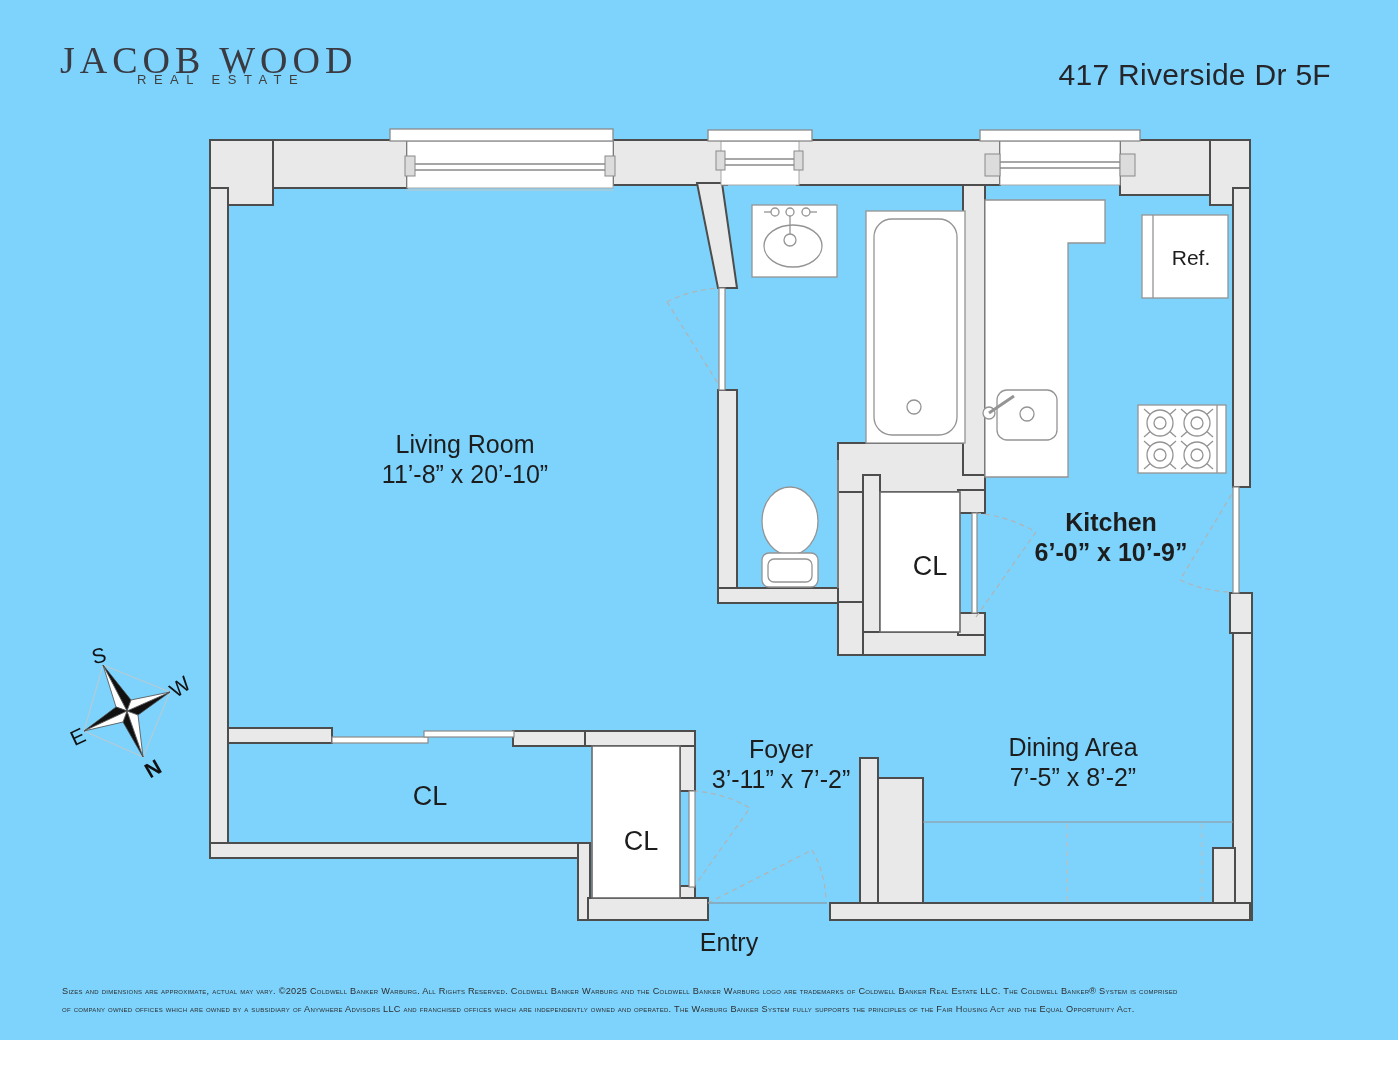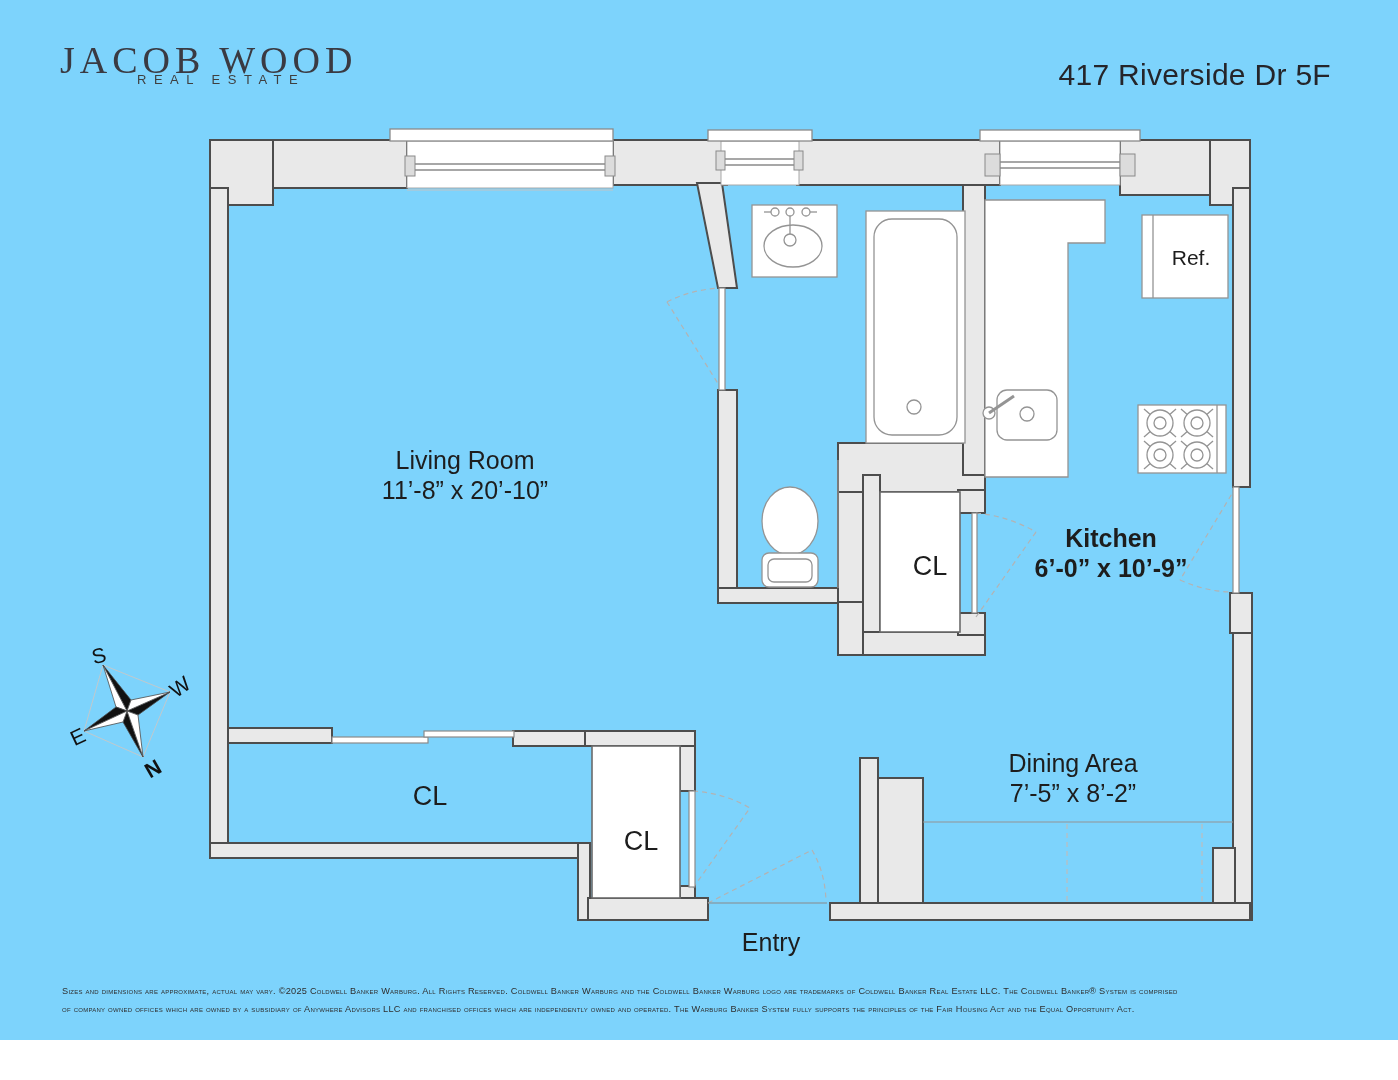--- a/index.html
+++ b/index.html
@@ -3,21 +3,21 @@
 <meta charset="utf-8">
 <style>
   html,body{margin:0;padding:0;background:#ffffff;width:1398px;height:1080px;overflow:hidden;}
   #canvas{position:relative;width:1398px;height:1040px;background:#7dd3fc;font-family:"Liberation Sans",sans-serif;color:#1c1c1c;}
   #plan-svg{position:absolute;left:0;top:0;}
   .abs{position:absolute;}
   .ctr{transform:translateX(-50%);text-align:center;}
   .brand-name{left:60px;top:38px;font-family:"Liberation Serif",serif;font-size:38px;letter-spacing:5px;color:#3a3a42;}
   .brand-tagline{left:137px;top:72px;font-size:13px;letter-spacing:7.5px;color:#3f3f3f;}
   .plan-title{right:67px;top:58px;font-size:30px;color:#25252a;letter-spacing:0.3px;}
-  .room-label{font-size:25px;line-height:30px;color:#1d1d1d;white-space:nowrap;margin-top:16px;}
+  .room-label{font-size:25px;line-height:30px;color:#1d1d1d;white-space:nowrap;}
   .cl-label{font-size:27px;color:#1d1d1d;}
   .ref-label{font-size:21px;color:#1d1d1d;}
   .entry-label{font-size:25px;color:#1d1d1d;}
   .disclaimer{left:62px;top:983px;width:1290px;font-size:9.2px;line-height:17.5px;letter-spacing:0.25px;color:#2e2e2e;font-variant:small-caps;white-space:nowrap;}
 </style>
 </head>
 <body>
 
 <div id="canvas">
 
@@ -221,26 +221,30 @@
   </svg>
 
   <div class="abs ctr room-label" style="left:465px;top:429px;">
     <div>Living Room</div>
     <div>11’-8” x 20’-10”</div>
   </div>
   <div class="abs ctr room-label" style="left:1111px;top:507px;font-weight:bold;">
     <div>Kitchen</div>
     <div>6’-0” x 10’-9”</div>
   </div>
+  <div class="abs ctr room-label" style="left:781px;top:734px;">
+    <div>Foyer</div>
+    <div>3’-11” x 7’-2”</div>
+  </div>
   <div class="abs ctr room-label" style="left:1073px;top:732px;">
     <div>Dining Area</div>
     <div>7’-5” x 8’-2”</div>
   </div>
 
-  <div class="abs ctr entry-label" style="left:771px;top:928px;">Entry</div>
+  <div class="abs ctr entry-label" style="left:729px;top:928px;">Entry</div>
   <div class="abs ctr cl-label" style="left:430px;top:781px;">CL</div>
   <div class="abs ctr cl-label" style="left:641px;top:826px;">CL</div>
   <div class="abs ctr cl-label" style="left:930px;top:551px;">CL</div>
   <div class="abs ctr ref-label" style="left:1191px;top:246px;">Ref.</div>
 
   <div class="abs disclaimer">
     <div>Sizes and dimensions are approximate, actual may vary.  ©2025 Coldwell Banker Warburg. All Rights Reserved. Coldwell Banker Warburg and the Coldwell Banker Warburg logo are trademarks of Coldwell Banker Real Estate LLC. The Coldwell Banker® System is  comprised</div>
     <div>of company owned offices which are owned by a subsidiary of Anywhere Advisors LLC and franchised offices which are independently owned and operated. The Warburg Banker System fully supports the principles of the Fair Housing Act and the Equal Opportunity Act.</div>
   </div>
 

